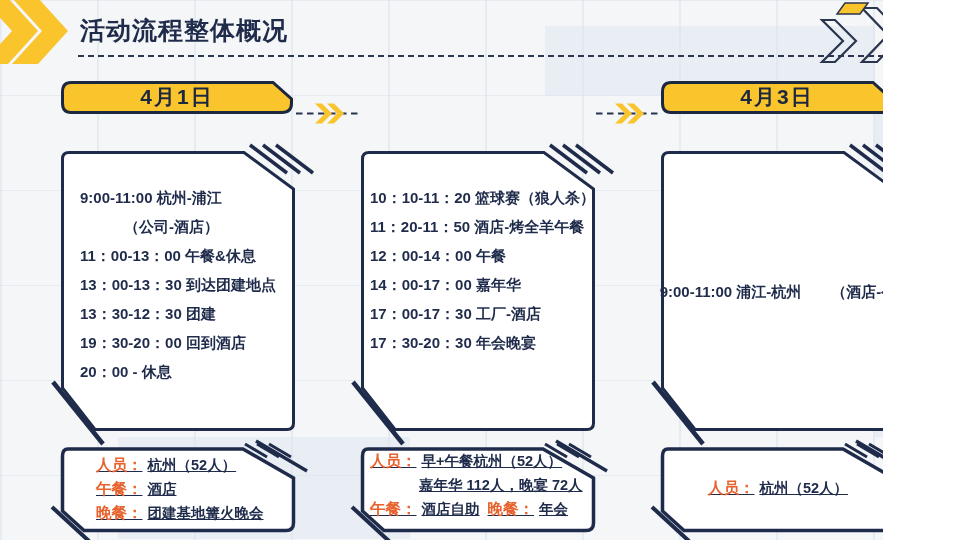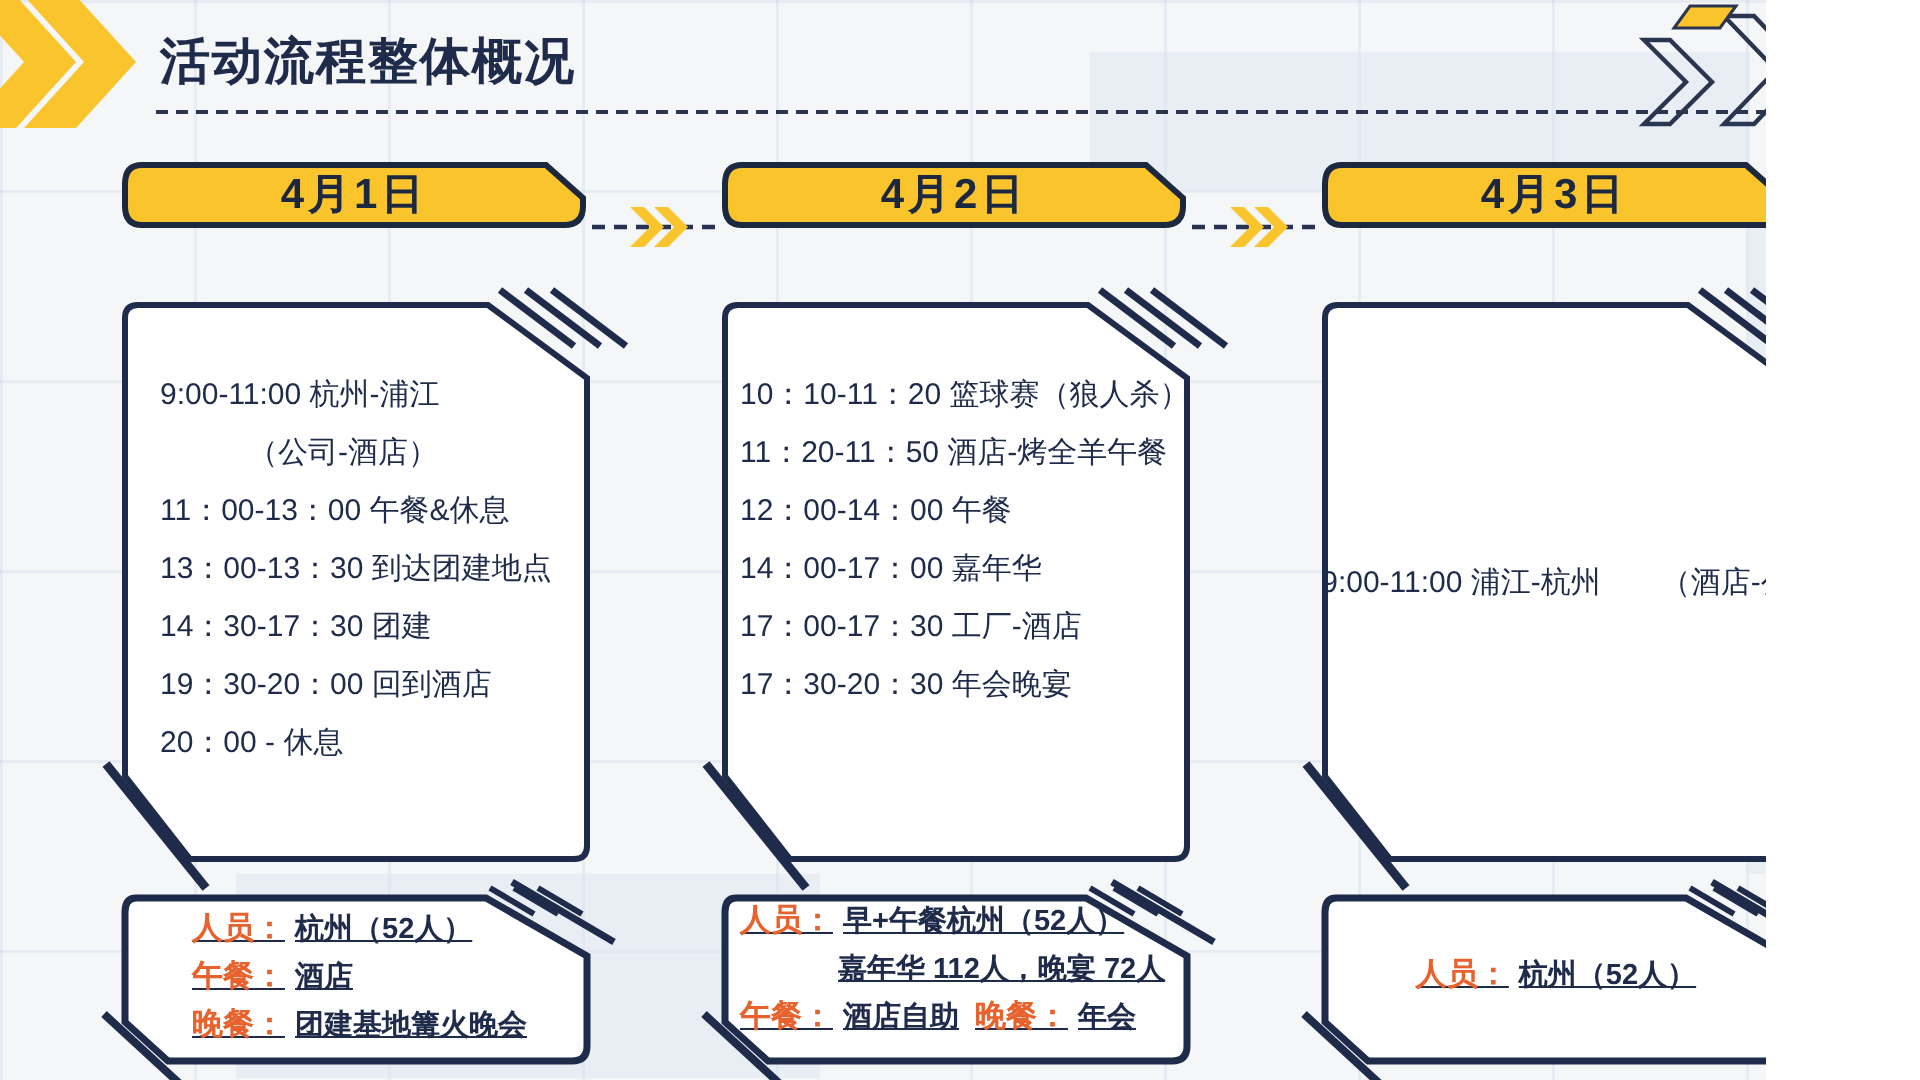--- a/index.html
+++ b/index.html
@@ -42,21 +42,21 @@
     font-size:21px; font-weight:700; color:#1C2740; letter-spacing:2px; padding-bottom:2px;
   }
 
   .connector { position:absolute; top:96px; width:64px; height:35px; z-index:1; }
   .cn1 { left:296px; } .cn2 { left:596px; }
 
   .sched-box { position:absolute; top:150px; left:0; width:236px; height:282px; }
   .box-svg { position:absolute; inset:0; overflow:visible; }
   .sched-lines { position:absolute; inset:0; padding-top:33px; box-sizing:border-box; }
   .sched-line {
-    height:29px; line-height:29px; font-size:15px; font-weight:400;
+    height:29px; line-height:29px; font-size:15px; font-weight:700;
     color:#1F2B4A; white-space:nowrap; padding-left:20px;
   }
   .col2 .sched-line { padding-left:10px; }
   .indent { padding-left:64px !important; }
   .centered-lines {
     display:flex; justify-content:center; align-items:center;
     padding-top:0 !important;
   }
   .centered-lines .sched-line { padding-left:0; }
   .offset-right { position:relative; left:30px; }
@@ -121,21 +121,21 @@
         <line x1="190" y1="-5" x2="227" y2="23" stroke="#1F2B4A" stroke-width="3.5"></line>
         <line x1="203" y1="-5" x2="240" y2="23" stroke="#1F2B4A" stroke-width="3.5"></line>
         <line x1="216" y1="-5" x2="253" y2="23" stroke="#1F2B4A" stroke-width="3.5"></line>
         <line x1="-7" y1="232" x2="43" y2="294" stroke="#1F2B4A" stroke-width="4.5"></line>
       </svg>
       <div class="sched-lines">
         <div class="sched-line">9:00-11:00 杭州-浦江</div>
         <div class="sched-line indent">（公司-酒店）</div>
         <div class="sched-line">11：00-13：00 午餐&amp;休息</div>
         <div class="sched-line">13：00-13：30 到达团建地点</div>
-        <div class="sched-line">14：30-17：30 团建</div>
+        <div class="sched-line">13：30-12：30 团建</div>
         <div class="sched-line">19：30-20：00 回到酒店</div>
         <div class="sched-line">20：00 - 休息</div>
       </div>
     </div>
     <div class="sum-box">
       <svg class="box-svg" viewBox="0 0 236 86">
         <path d="M 8 2 L 183 2 L 233.5 31 L 233.5 76 Q 233.5 83.5 226 83.5 L 24 83.5 L 2.5 64 L 2.5 9 Q 2.5 2 8 2 Z" fill="#FFFFFF" stroke="#1F2B4A" stroke-width="3.5"></path>
         <line x1="196" y1="-6" x2="247" y2="24" stroke="#1F2B4A" stroke-width="3.5"></line>
         <line x1="185" y1="-3" x2="207" y2="10" stroke="#1F2B4A" stroke-width="3"></line>
         <line x1="197" y1="-3" x2="219" y2="10" stroke="#1F2B4A" stroke-width="3"></line>
@@ -150,26 +150,20 @@
           <span class="lbl">午餐：</span><span class="val">酒店</span>
         </div>
         <div class="sum-row">
           <span class="lbl">晚餐：</span><span class="val">团建基地篝火晚会</span>
         </div>
       </div>
     </div>
   </div>
 
   <div class="col col2">
-    <div class="date-header">
-      <svg viewBox="0 0 234 35">
-        <path d="M 11 2.5 L 213 2.5 L 231.5 19 L 231.5 23 Q 231.5 32.5 222 32.5 L 11 32.5 Q 2.5 32.5 2.5 23 L 2.5 12 Q 2.5 2.5 11 2.5 Z" fill="#FAC42C" stroke="#1C2740" stroke-width="3"></path>
-      </svg>
-      <span class="date-text">4月2日</span>
-    </div>
     <div class="sched-box">
       <svg class="box-svg" viewBox="0 0 236 282">
         <path d="M 9 2.5 L 184 2.5 L 233.5 39 L 233.5 273 Q 233.5 279.5 227 279.5 L 35 279.5 L 2.5 238 L 2.5 9 Q 2.5 2.5 9 2.5 Z" fill="#FFFFFF" stroke="#1F2B4A" stroke-width="3"></path>
         <line x1="190" y1="-5" x2="227" y2="23" stroke="#1F2B4A" stroke-width="3.5"></line>
         <line x1="203" y1="-5" x2="240" y2="23" stroke="#1F2B4A" stroke-width="3.5"></line>
         <line x1="216" y1="-5" x2="253" y2="23" stroke="#1F2B4A" stroke-width="3.5"></line>
         <line x1="-7" y1="232" x2="43" y2="294" stroke="#1F2B4A" stroke-width="4.5"></line>
       </svg>
       <div class="sched-lines">
         <div class="sched-line">10：10-11：20 篮球赛（狼人杀）</div>

